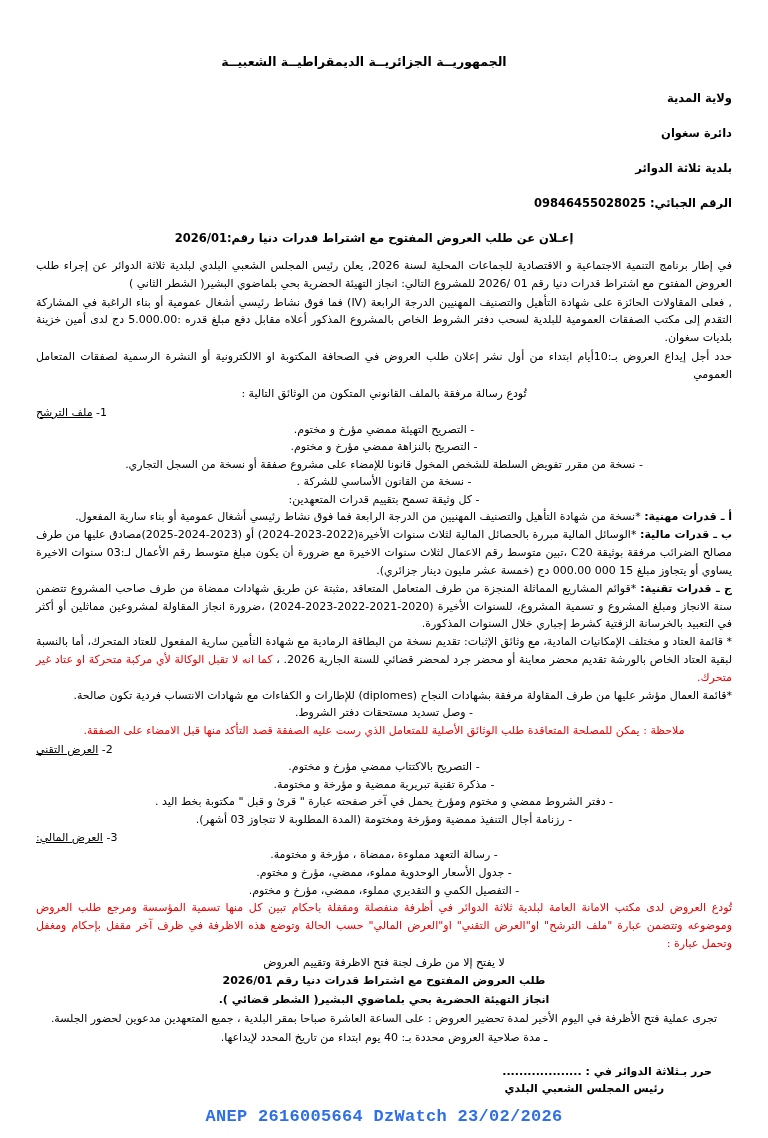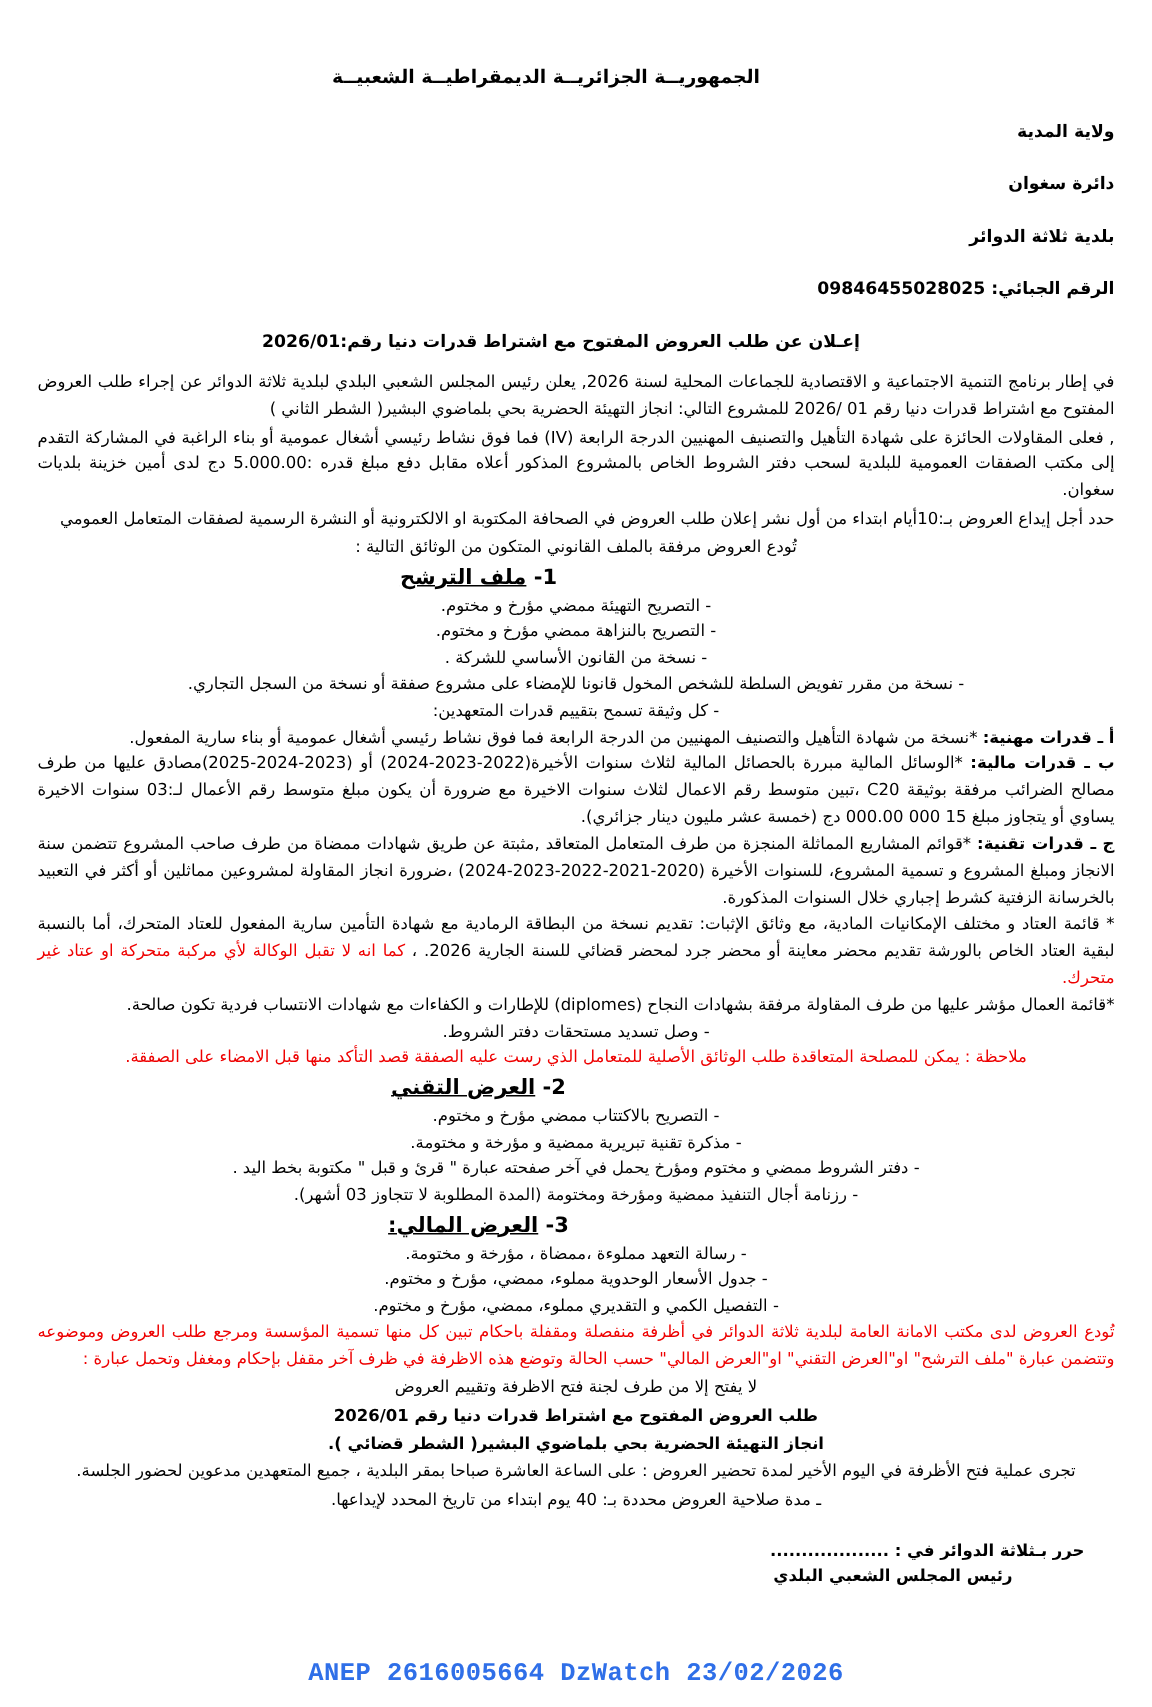--- a/index.html
+++ b/index.html
@@ -14,21 +14,21 @@
     position: relative;
     font-family: "DejaVu Sans", "Liberation Sans", sans-serif;
     color: #000000;
     overflow: hidden;
   }
   .page {
     position: relative;
     width: 768px;
     height: 1138px;
     box-sizing: border-box;
-    padding: 1px;
+    padding: 12px;
     margin-left: 16px;
   }
   .doc {
     padding: 30px 24px 0 24px;
     box-sizing: border-box;
   }
 
   
   .hdr-republic {
     text-align: center;
@@ -76,23 +76,23 @@
   .para.center {
     text-align: center;
   }
   .para.red {
     color: #ee0000;
   }
   .b { font-weight: bold; }
 
   
   .sec-head {
-    text-align: center;
-    font-weight: bold;
-    font-size: 14px;
+    text-align: left;
+    font-weight: normal;
+    font-size: 11px;
     margin: 3px 0 2px 0;
     padding-right: 130px;
   }
   .sec-head .t {
     text-decoration: underline;
   }
 
   
   .bullets {
     list-style: none;
@@ -164,32 +164,32 @@
     <p class="para j-both">
       <span>في إطار برنامج التنمية الاجتماعية و الاقتصادية للجماعات المحلية لسنة 2026,  يعلن رئيس المجلس الشعبي البلدي لبلدية ثلاثة الدوائر  عن إجراء طلب العروض المفتوح مع اشتراط قدرات دنيا رقم 01 /2026  للمشروع التالي: انجاز التهيئة الحضرية بحي بلماضوي البشير( الشطر الثاني )</span>
     </p>
     <p class="para j-both">
       <span>, فعلى المقاولات الحائزة على شهادة التأهيل والتصنيف المهنيين الدرجة الرابعة (IV) فما فوق نشاط رئيسي أشغال عمومية أو بناء الراغبة في المشاركة التقدم إلى مكتب الصفقات العمومية للبلدية لسحب دفتر  الشروط الخاص بالمشروع المذكور  أعلاه مقابل دفع مبلغ قدره :5.000.00 دج لدى أمين خزينة بلديات سغوان.</span>
     </p>
     <p class="para j-both">
       <span>حدد أجل إيداع العروض بـ:10أيام ابتداء من أول نشر إعلان طلب العروض في الصحافة  المكتوبة او الالكترونية أو النشرة الرسمية لصفقات المتعامل العمومي</span>
     </p>
     <p class="para center">
-      <span>تُودع العروض مرفقة بالملف القانوني المتكون من الوثائق التالية :</span>
+      <span>تُودع رسالة مرفقة بالملف القانوني المتكون من الوثائق التالية :</span>
     </p>
 
     <div class="sec-head">
       <span>1-</span>
       <span class="t">ملف الترشح</span>
     </div>
     <ul class="bullets">
       <li>- التصريح التهيئة ممضي مؤرخ و مختوم.</li>
       <li>- التصريح بالنزاهة ممضي مؤرخ و مختوم.</li>
+      <li>- نسخة من مقرر تفويض السلطة للشخص المخول قانونا للإمضاء على مشروع صفقة أو نسخة من السجل التجاري.</li>
       <li>- نسخة من القانون الأساسي للشركة .</li>
-      <li>- نسخة من مقرر تفويض السلطة للشخص المخول قانونا للإمضاء على مشروع صفقة أو نسخة من السجل التجاري.</li>
       <li>- كل وثيقة تسمح بتقييم قدرات المتعهدين:</li>
     </ul>
 
     <p class="sub-para">
       <span class="b">أ ـ قدرات مهنية:</span>
       <span>*نسخة من شهادة التأهيل والتصنيف المهنيين من الدرجة الرابعة فما فوق نشاط رئيسي أشغال عمومية أو بناء سارية المفعول.</span>
     </p>
 
     <p class="sub-para">
       <span class="b">ب ـ قدرات مالية:</span>

